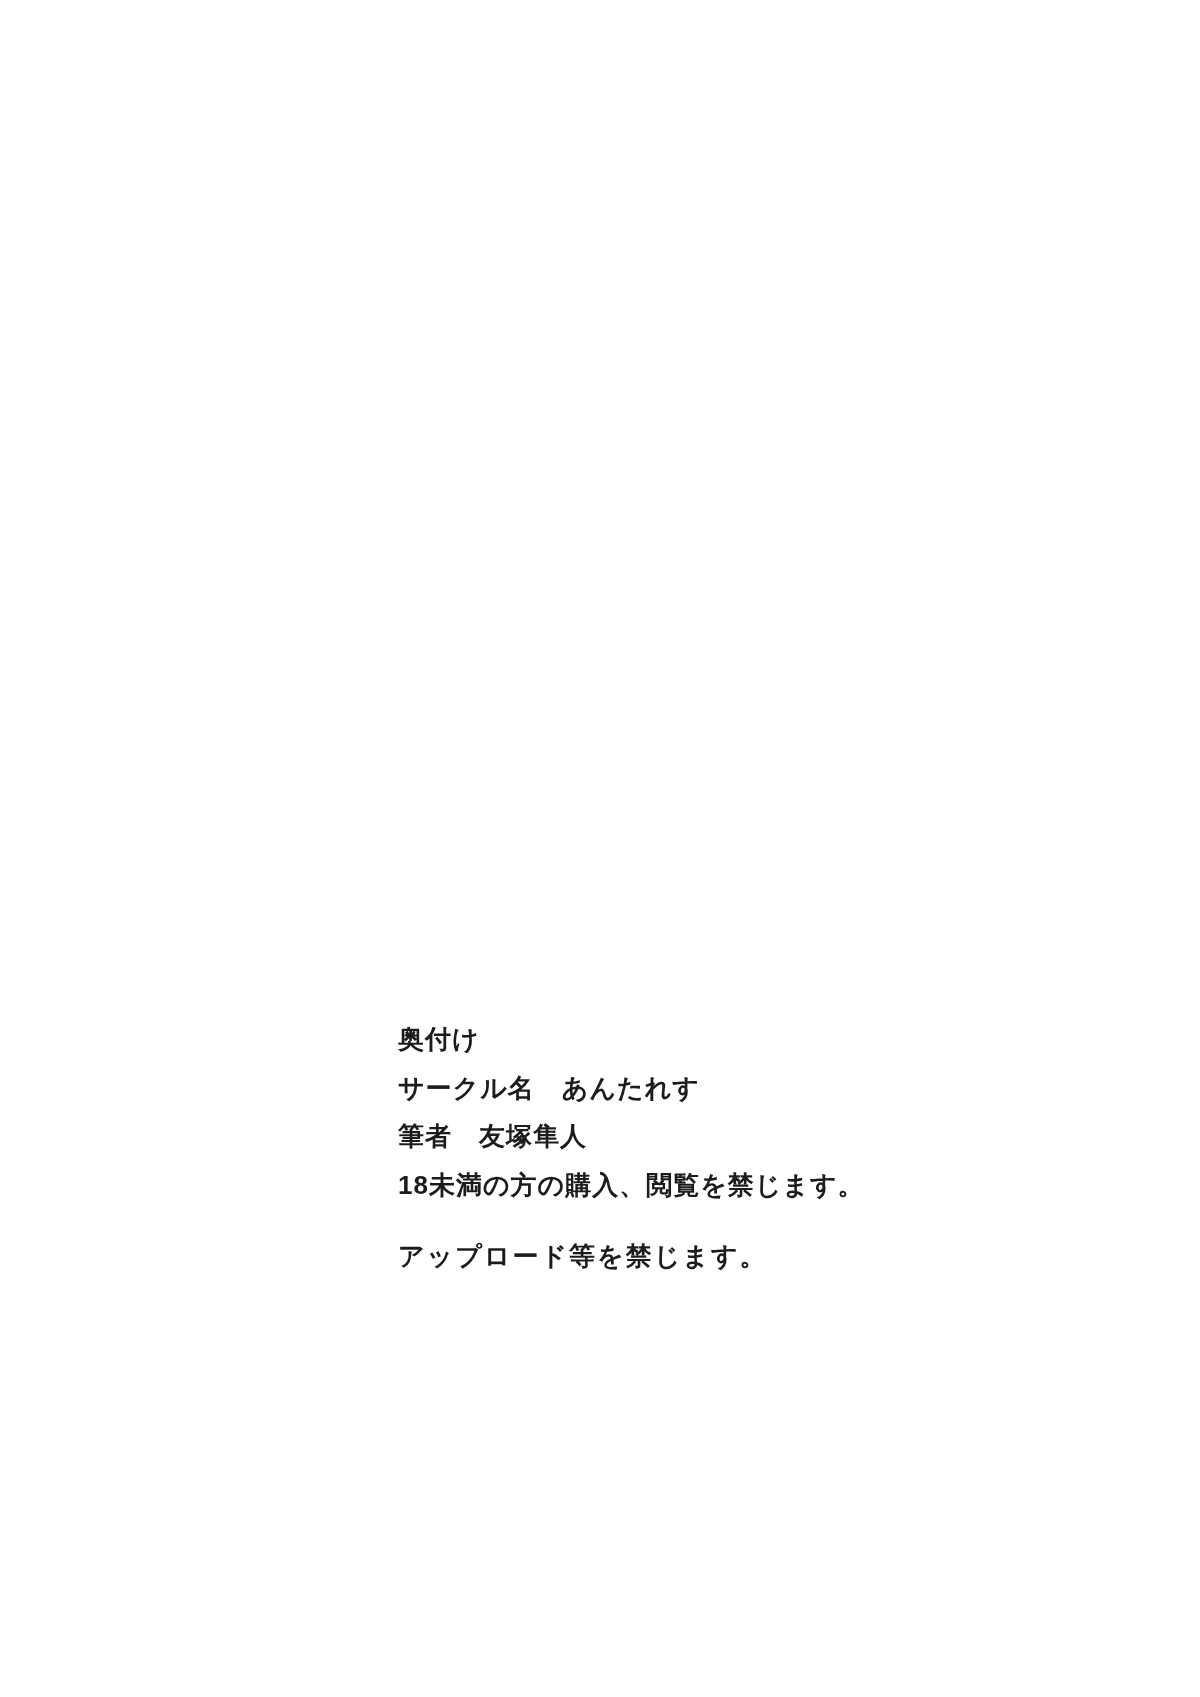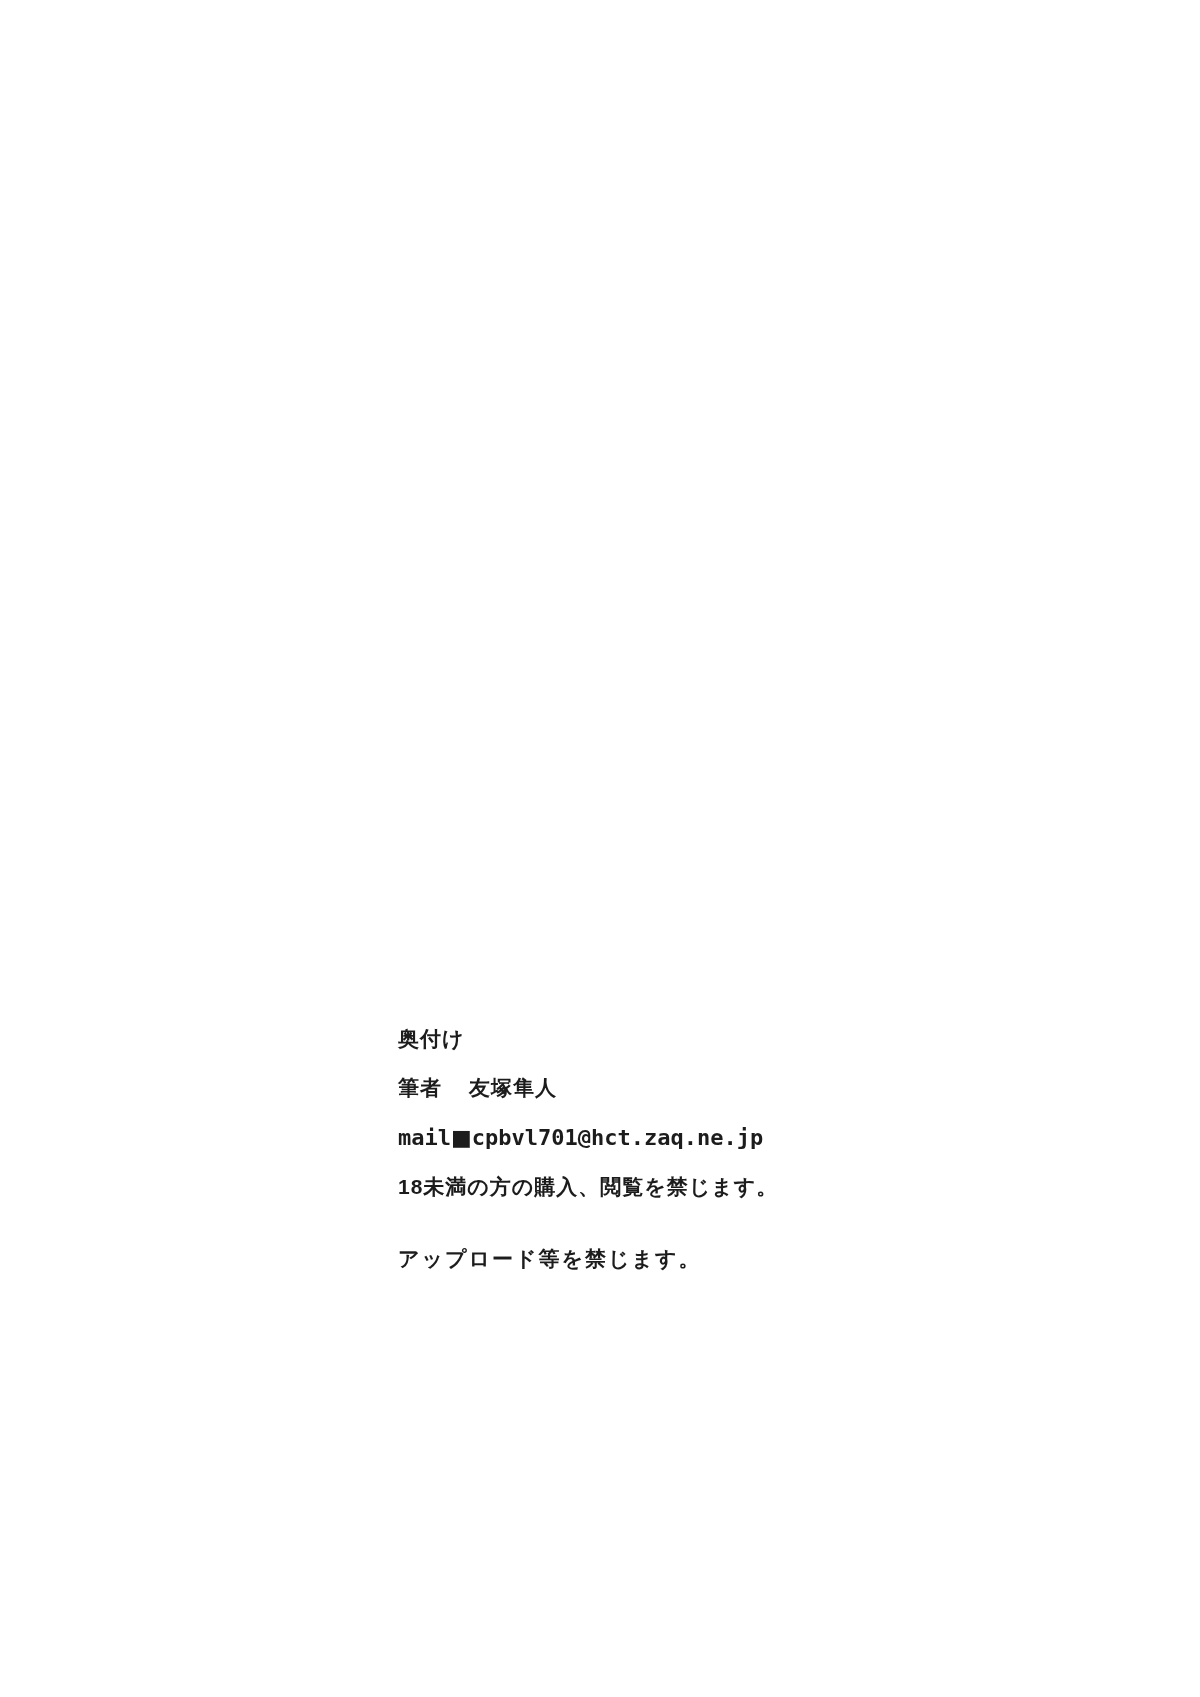--- a/index.html
+++ b/index.html
@@ -17,21 +17,21 @@
   }
   .colophon {
     position: absolute;
     left: 398px;
     top: 1022px;
     width: 560px;
     color: #1c1c1c;
   }
   .line {
     height: 48.5px;
-    font-size: 21px;
+    font-size: 26px;
     line-height: 34px;
     font-weight: 600;
     letter-spacing: 1px;
     white-space: nowrap;
     color: #1c1c1c;
   }
   .gap {
     display: inline-block;
     width: 27px;
   }
@@ -55,28 +55,28 @@
 </head>
 <body>
 
 <div class="page">
   <div class="colophon">
 
     <div class="line">奥付け</div>
 
 
 
+    <div class="line">
+      <span>サークル名</span><span class="gap"></span><span>あんたれす</span>
+    </div>
 
     <div class="line">
       <span>筆者</span><span class="gap"></span><span>友塚隼人</span>
     </div>
 
-    <div class="line mono">
-      <span>mail</span><span class="sq">■</span><span>cpbvl701@hct.zaq.ne.jp</span>
-    </div>
 
     <div class="line">18未満の方の購入、閲覧を禁じます。</div>
 
 
     <div class="line serif">アップロード等を禁じます。</div>
 
   </div>
 </div>
 
 </body></html>

